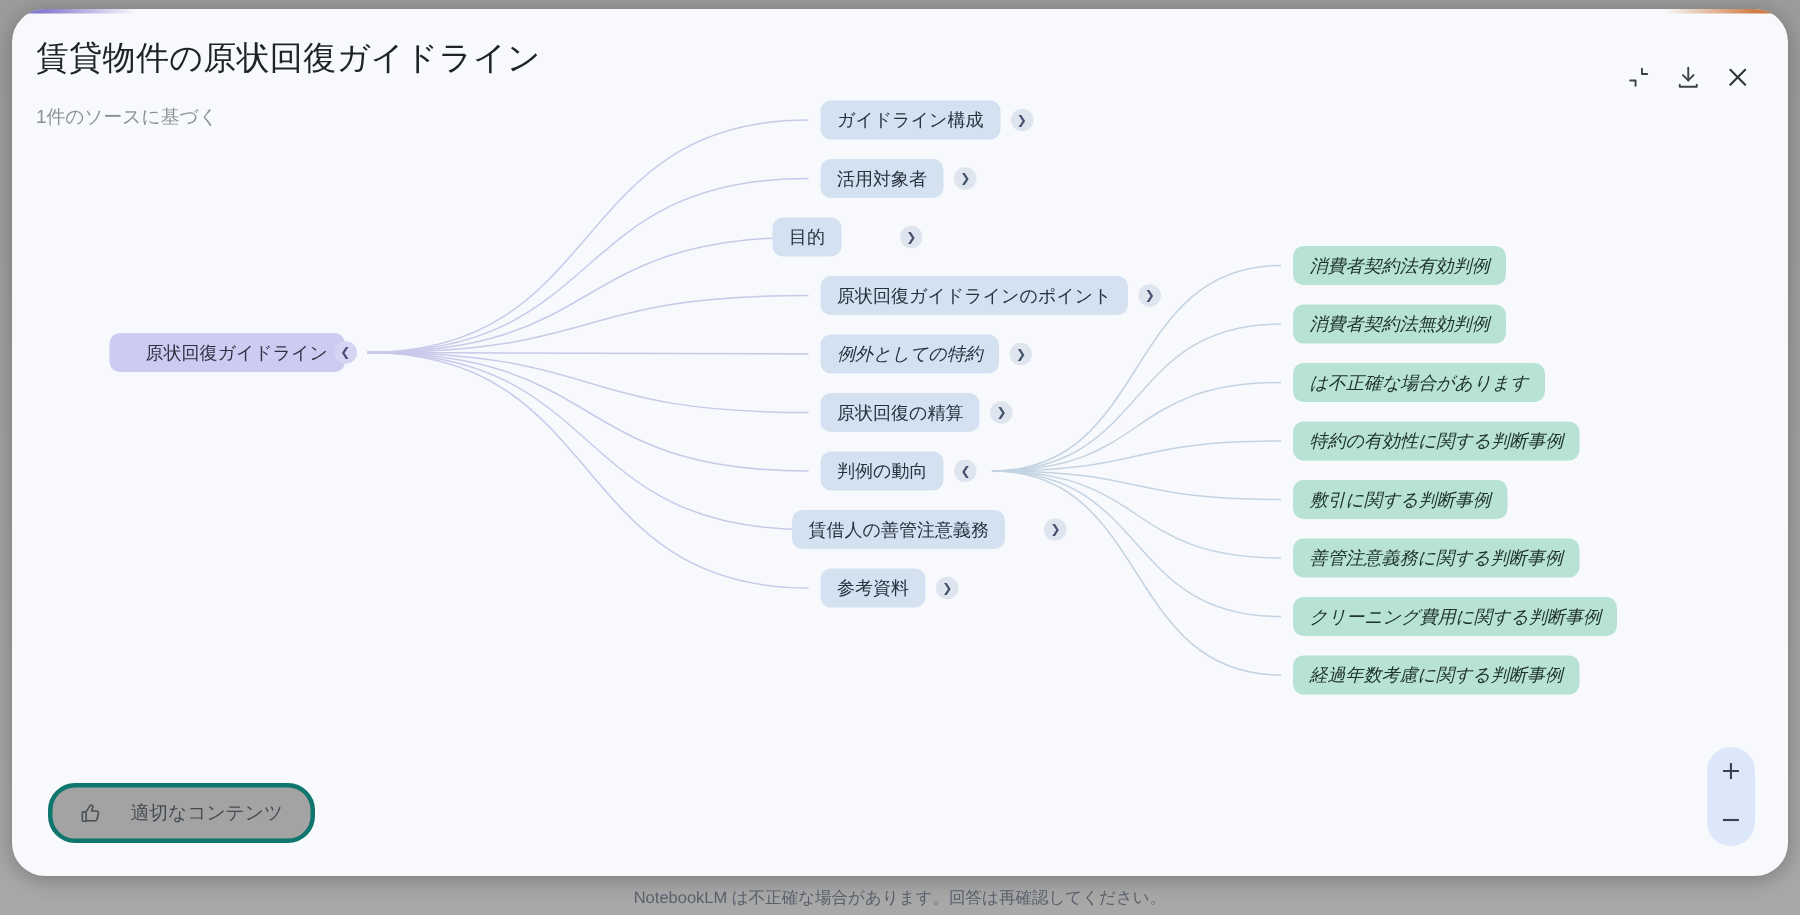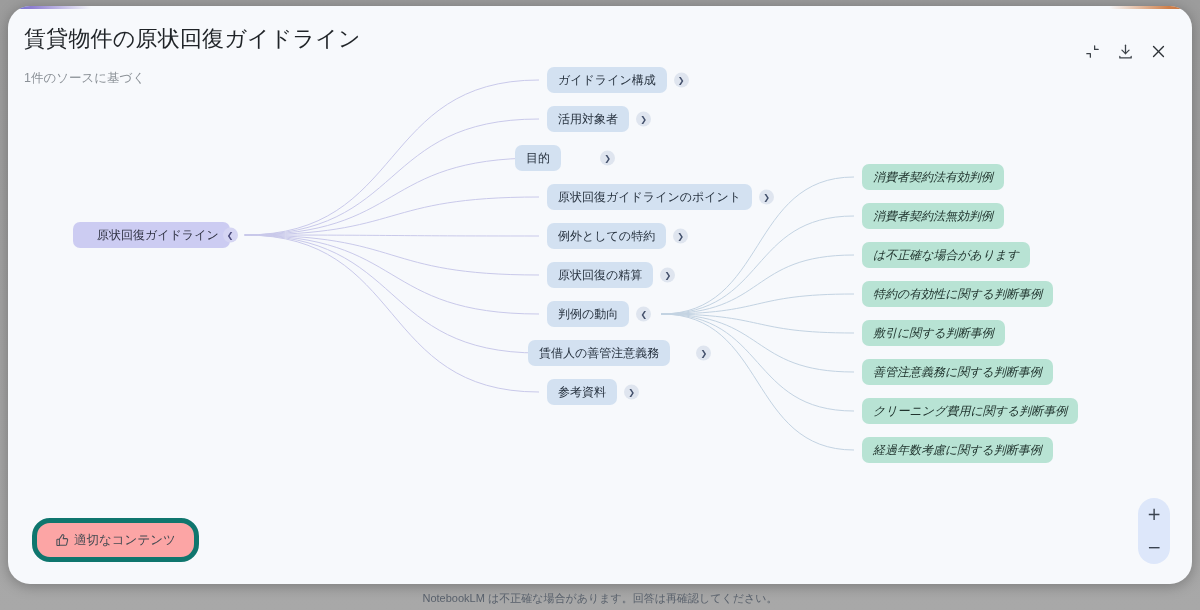--- a/index.html
+++ b/index.html
@@ -152,26 +152,26 @@
     position: absolute;
     left: 24px;
     bottom: 22px;
     display: flex;
     gap: 14px;
     z-index: 5;
   }
   .fb-btn {
     display: inline-flex;
     align-items: center;
-    gap: 4px;
+    gap: 19px;
     height: 34px;
     padding: 0 18px;
-    border: 5px solid #0f766e;
+    border: 3px solid #0f766e;
     border-radius: 18px;
-    background: #fca5a5;
+    background: #a3a3a3;
     font-size: 12.5px;
     color: #454b52;
     cursor: pointer;
     white-space: nowrap;
   }
   .fb-btn svg { display: block; flex: none; }
 
   
   #zoom-ctl {
     position: absolute;
@@ -281,21 +281,21 @@
           </div>
           <div class="toggle" style="left: 628px; top: 113px;">❯</div>
           <div class="node lvl1" style="left: 507px; top: 152px;">
             <span>目的</span>
           </div>
           <div class="toggle" style="left: 592px; top: 152px;">❯</div>
           <div class="node lvl1" style="left: 539px; top: 191px;">
             <span>原状回復ガイドラインのポイント</span>
           </div>
           <div class="toggle" style="left: 751.094px; top: 191px;">❯</div>
-          <div class="node lvl1" style="left: 539px; top: 230px;">
+          <div class="node lvl1" style="left: 539px; top: 230px; font-style: italic;">
             <span>例外としての特約</span>
           </div>
           <div class="toggle" style="left: 665.125px; top: 230px;">❯</div>
           <div class="node lvl1" style="left: 539px; top: 269px;">
             <span>原状回復の精算</span>
           </div>
           <div class="toggle" style="left: 652.281px; top: 269px;">❯</div>
           <div class="node lvl1" style="left: 539px; top: 308px;">
             <span>判例の動向</span>
           </div>

